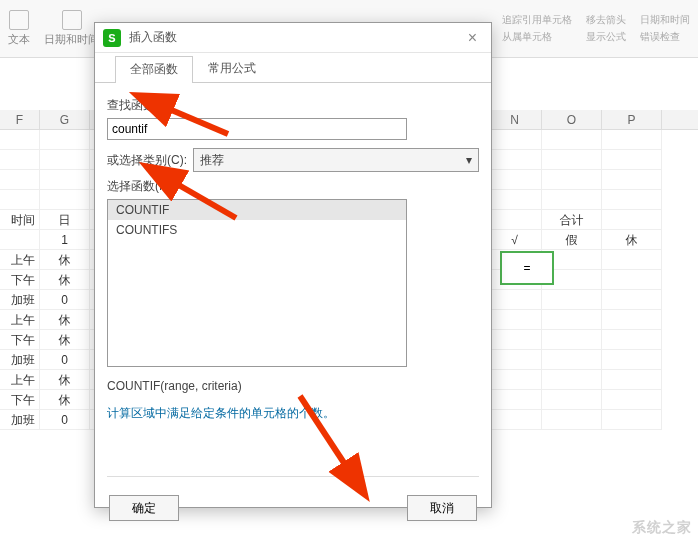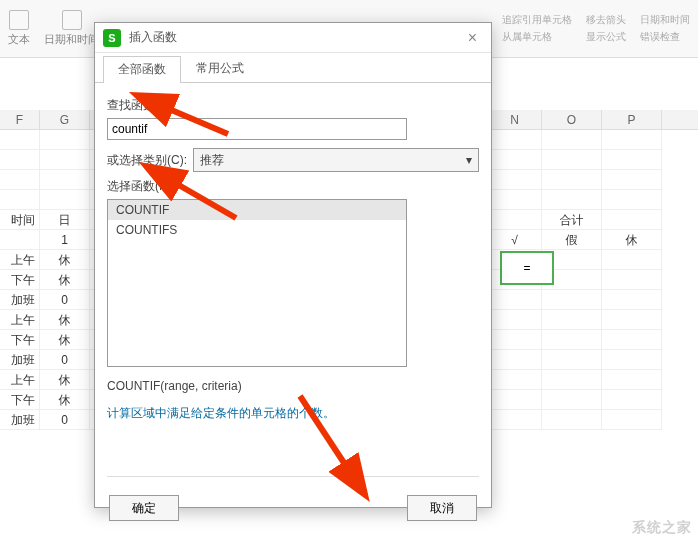--- a/index.html
+++ b/index.html
@@ -16,21 +16,21 @@
 .row { display: flex; }
 .row .cell:first-child { text-align: left; padding-left: 11px; }
 
 .active-cell { position: absolute; border: 2px solid #4caf50; background: #fff; }
 
 .dialog { position: absolute; left: 94px; top: 22px; width: 398px; height: 486px; background: #fff; border: 1px solid #999; box-shadow: 0 4px 16px rgba(0,0,0,.25); }
 .dlg-title { height: 30px; display: flex; align-items: center; padding: 0 8px; font-size: 12px; color: #555; border-bottom: 1px solid #e5e5e5; }
 .dlg-title .logo { width: 18px; height: 18px; background: #1aad19; border-radius: 3px; margin-right: 8px; display: flex; align-items: center; justify-content: center; color: #fff; font-size: 11px; font-weight: bold; }
 .dlg-close { margin-left: auto; font-size: 16px; color: #888; cursor: pointer; padding: 2px 6px; }
 
-.tabs { display: flex; height: 28px; border-bottom: 1px solid #ccc; padding: 0 8px; margin-top: 2px; }
+.tabs { display: flex; height: 28px; border-bottom: 1px solid #ccc; padding: 0 20px; margin-top: 2px; }
 .tab { padding: 4px 14px; font-size: 12px; color: #555; border: 1px solid transparent; border-bottom: none; cursor: pointer; }
 .tab.active { border-color: #ccc; background: #fff; position: relative; top: 1px; }
 
 .dlg-body { padding: 8px 12px; font-size: 12px; color: #444; }
 .label { margin: 6px 0 4px; }
 .text-input { width: 300px; height: 22px; border: 1px solid #999; padding: 2px 4px; font-size: 12px; }
 .select-row { display: flex; align-items: center; gap: 6px; margin-top: 8px; }
 .select-box { flex: 1; height: 24px; border: 1px solid #999; background: #f4f4f4; display: flex; align-items: center; justify-content: space-between; padding: 0 6px; font-size: 12px; width: 240px; }
 .listbox { width: 300px; height: 168px; border: 1px solid #999; margin-top: 4px; overflow: auto; }
 .listbox-item { padding: 3px 8px; font-size: 12px; cursor: pointer; }

